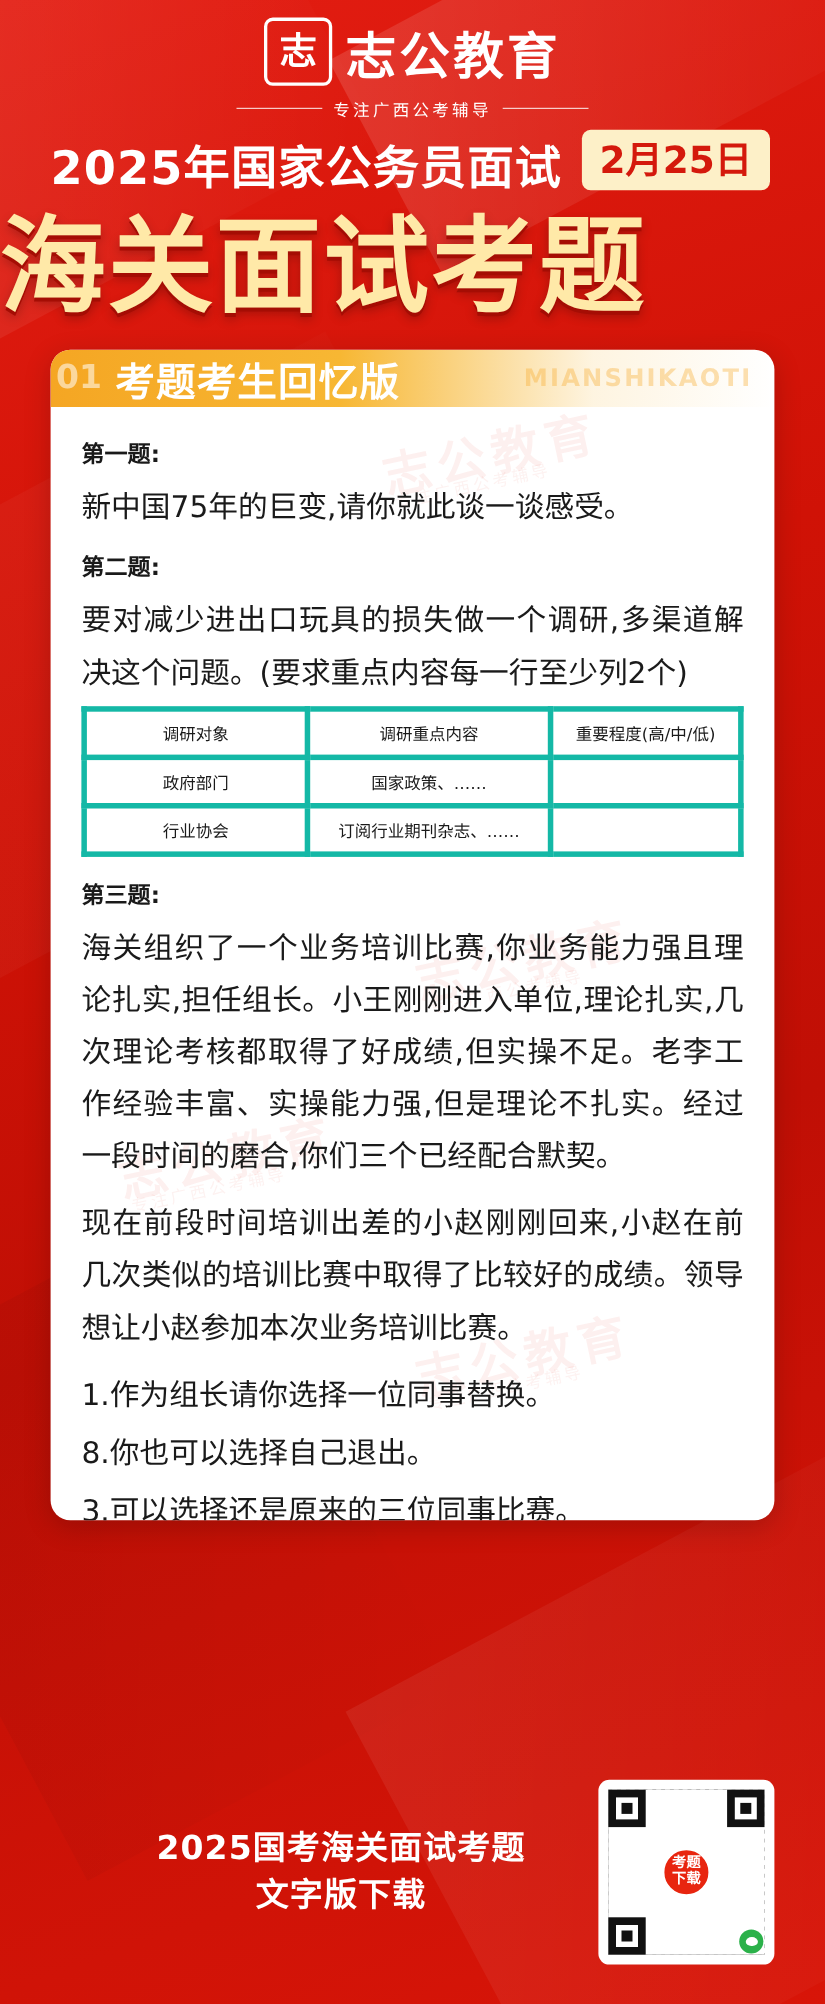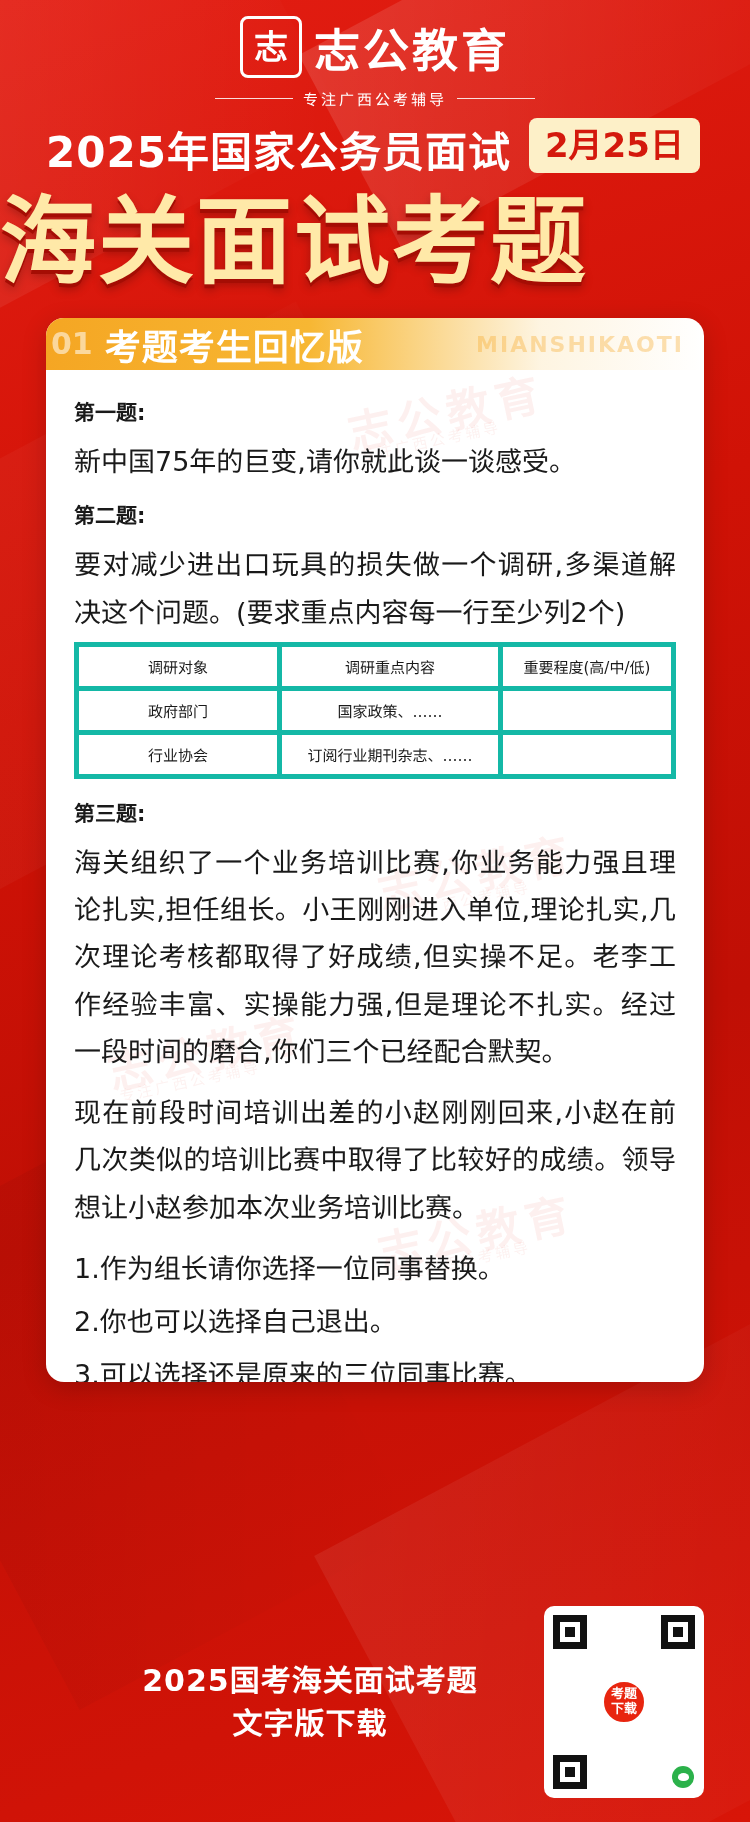--- a/index.html
+++ b/index.html
@@ -256,21 +256,21 @@
     font-size: 30px;
     line-height: 1.45;
     text-align: center;
     flex: 1;
     letter-spacing: 1px;
     font-family: "DejaVu Sans", sans-serif;
     padding-left: 30px;
   }
   .qr-box {
     width: 160px;
-    height: 192px;
+    height: 168px;
     background: #ffffff;
     border-radius: 10px;
     padding: 9px;
     position: relative;
     flex: 0 0 auto;
   }
   .qr-canvas {
     width: 100%; height: 100%;
     position: relative;
     background-color: #ffffff;
@@ -410,21 +410,21 @@
           <td>订阅行业期刊杂志、……</td>
           <td></td>
         </tr>
       </tbody>
     </table>
 
     <div class="q-label">第三题:</div>
     <div class="q-text">海关组织了一个业务培训比赛,你业务能力强且理论扎实,担任组长。小王刚刚进入单位,理论扎实,几次理论考核都取得了好成绩,但实操不足。老李工作经验丰富、实操能力强,但是理论不扎实。经过一段时间的磨合,你们三个已经配合默契。</div>
     <div class="q-text">现在前段时间培训出差的小赵刚刚回来,小赵在前几次类似的培训比赛中取得了比较好的成绩。领导想让小赵参加本次业务培训比赛。</div>
     <div class="q-text tight">1.作为组长请你选择一位同事替换。</div>
-    <div class="q-text tight">2.你也可以选择自己退出。</div>
+    <div class="q-text tight">8.你也可以选择自己退出。</div>
     <div class="q-text tight">3.可以选择还是原来的三位同事比赛。</div>
     <div class="q-text">请你做出选择,并说服领导,情景模拟。</div>
 
   </div>
 </div>
 
 <div class="footer">
   <div class="footer-text">
     <div>2025国考海关面试考题</div>
     <div>文字版下载</div>

